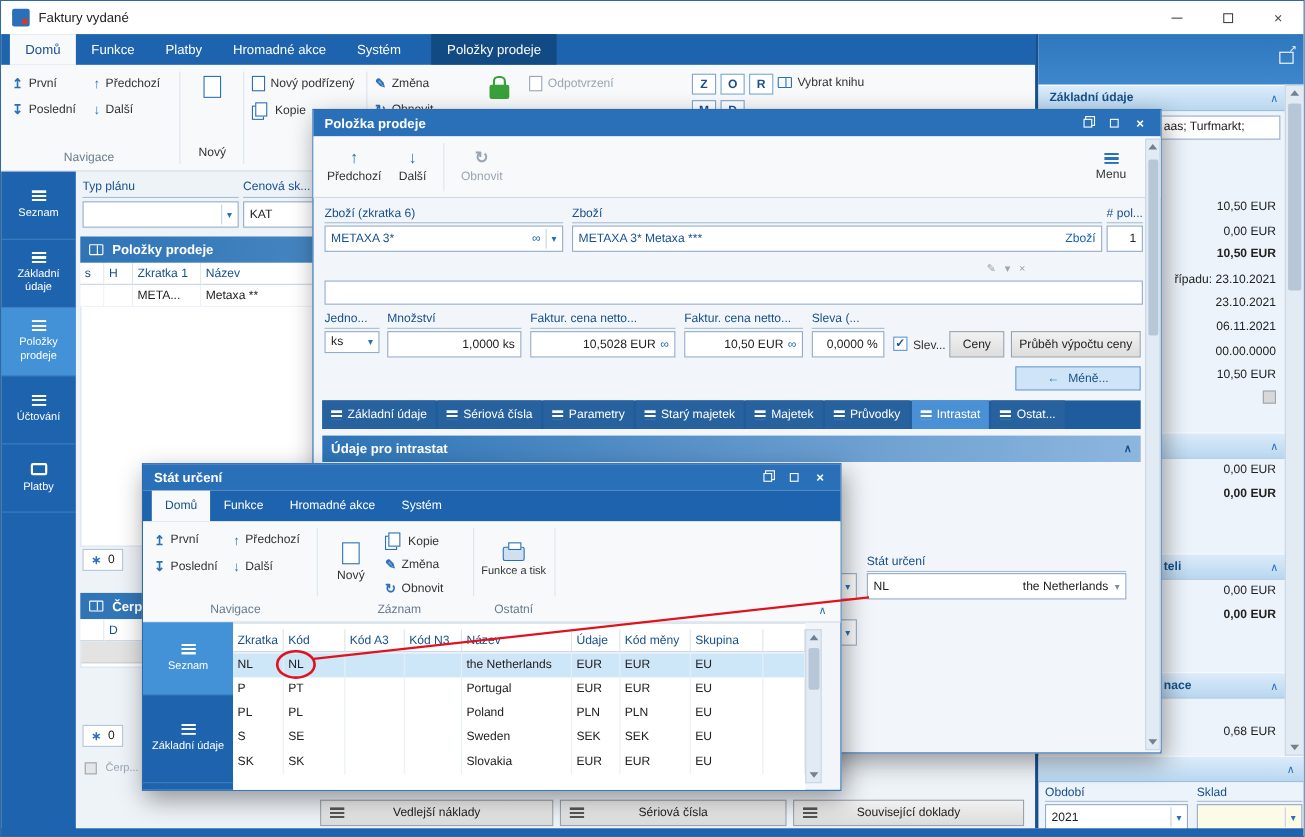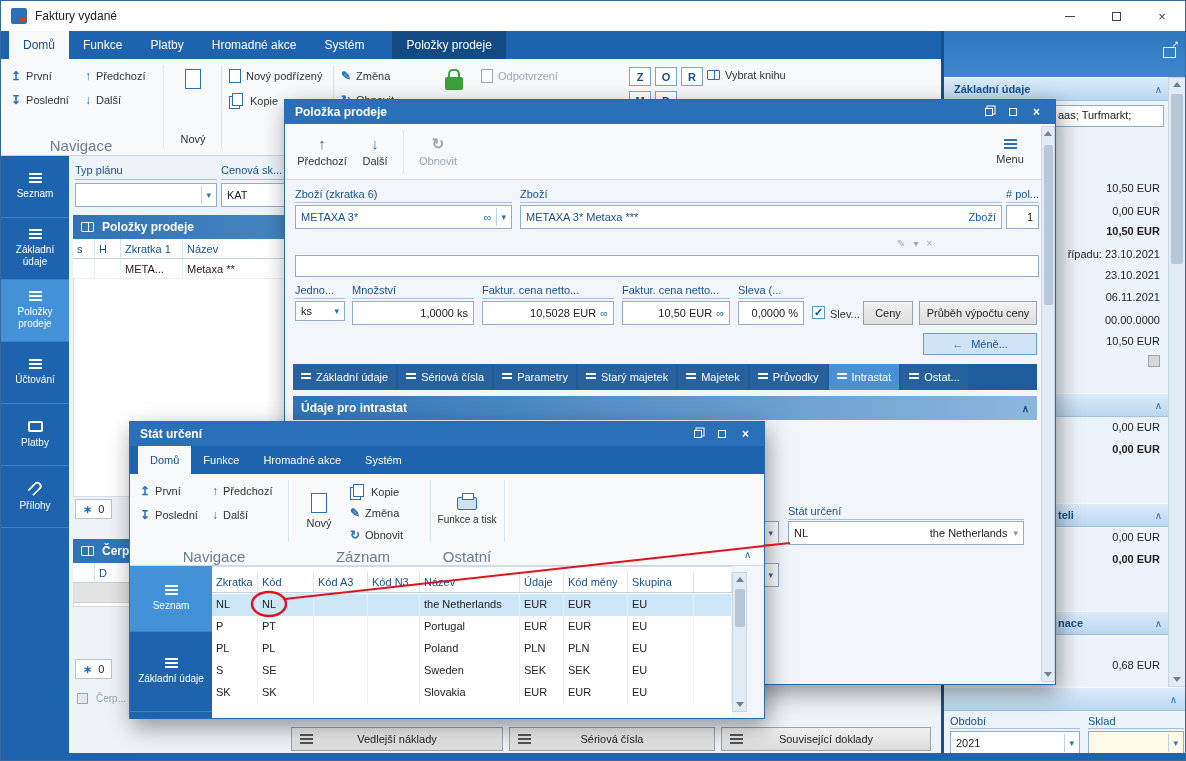--- a/index.html
+++ b/index.html
@@ -17,21 +17,21 @@
 .wctl .sq{width:9px;height:9px;border:1px solid #444}
 
 .rtabbar{left:0;top:30px;width:940px;height:28px;background:#1e63ad;display:flex;align-items:stretch;padding-left:8px}
 .rtab{display:flex;align-items:center;padding:0 14px;font-size:12px;color:#fff}
 .rtab.active{background:#f7f9fb;color:#17508c}
 .rtab.ctx{background:#124a83;margin-left:14px}
 .rbody{left:0;top:58px;width:940px;height:97px;background:#f7f9fb;border-bottom:1px solid #c8d4e2}
 .hbtn{position:absolute;display:flex;align-items:center;gap:5px;font-size:11px;color:#333;white-space:nowrap}
 .hbtn .ic{color:#2a70b8;font-size:12px;font-weight:bold}
 .hbtn.gray{color:#9aa6b2}
-.grplbl{position:absolute;font-size:15px;color:#6a7c8e;text-align:center}
+.grplbl{position:absolute;font-size:11px;color:#6a7c8e;text-align:center}
 .vline{position:absolute;width:1px;background:#dde6ef}
 .bigbtn{position:absolute;display:flex;flex-direction:column;align-items:center;justify-content:space-between;padding:6px 2px;font-size:11px;color:#333;text-align:center}
 .pageic{width:16px;height:20px;background:#fff;border:1px solid #2a70b8}
 .pageic.sm{width:12px;height:14px}
 .pageic.gray{border-color:#9aa6b2}
 .copyic{width:11px;height:13px;border:1px solid #2a70b8;background:#fff;box-shadow:-3px 3px 0 -1px #fff,-3px 3px 0 0 #2a70b8;margin:0 2px 2px 3px}
 .flag{position:absolute;width:22px;height:19px;border:1px solid #7aa6d2;background:#fff;color:#17508c;font-weight:bold;font-size:11px;display:flex;align-items:center;justify-content:center}
 .lockic{position:absolute;width:18px;height:13px;background:#3aa03a;border-radius:2px}
 .lockic::before{content:'';position:absolute;left:3px;top:-8px;width:8px;height:8px;border:2.5px solid #3aa03a;border-bottom:none;border-radius:5px 5px 0 0}
 .bookic{width:13px;height:10px;border:1px solid currentColor;border-radius:1px;position:relative;flex:none}
@@ -233,24 +233,20 @@
         <span>Položky prodeje</span>
       </div>
     <div class="sbitem">
         <span class="bars"></span>
         <span>Účtování</span>
       </div>
     <div class="sbitem">
         <span class="cardic"></span>
         <span>Platby</span>
       </div>
-    <div class="sbitem">
-        <span class="clip"></span>
-        <span>Přílohy</span>
-      </div>
   </div>
 
   <div class="a content" style="position:absolute">
     <div class="flbl" style="left:6px;top:8px;width:142px;height:16px"><span>Typ plánu</span></div>
     <div class="inp" style="left:6px;top:27px;width:142px;height:24px">
         <span class="spc"></span>
         <span class="ddsep"></span>
         <span class="dd">▾</span>
       </div>
     <div class="flbl" style="left:152px;top:8px;width:130px;height:16px"><span>Cenová sk...</span></div>

